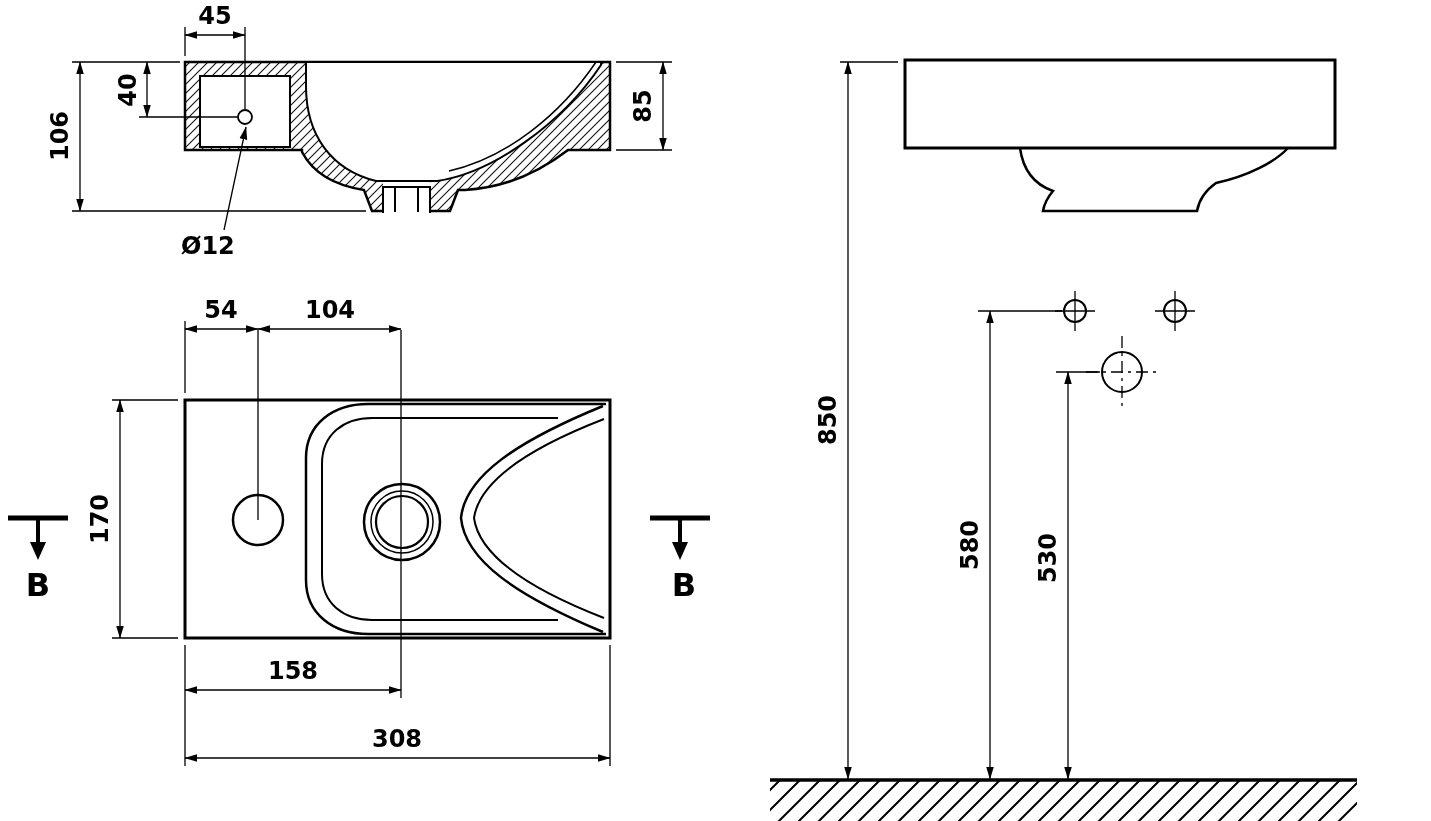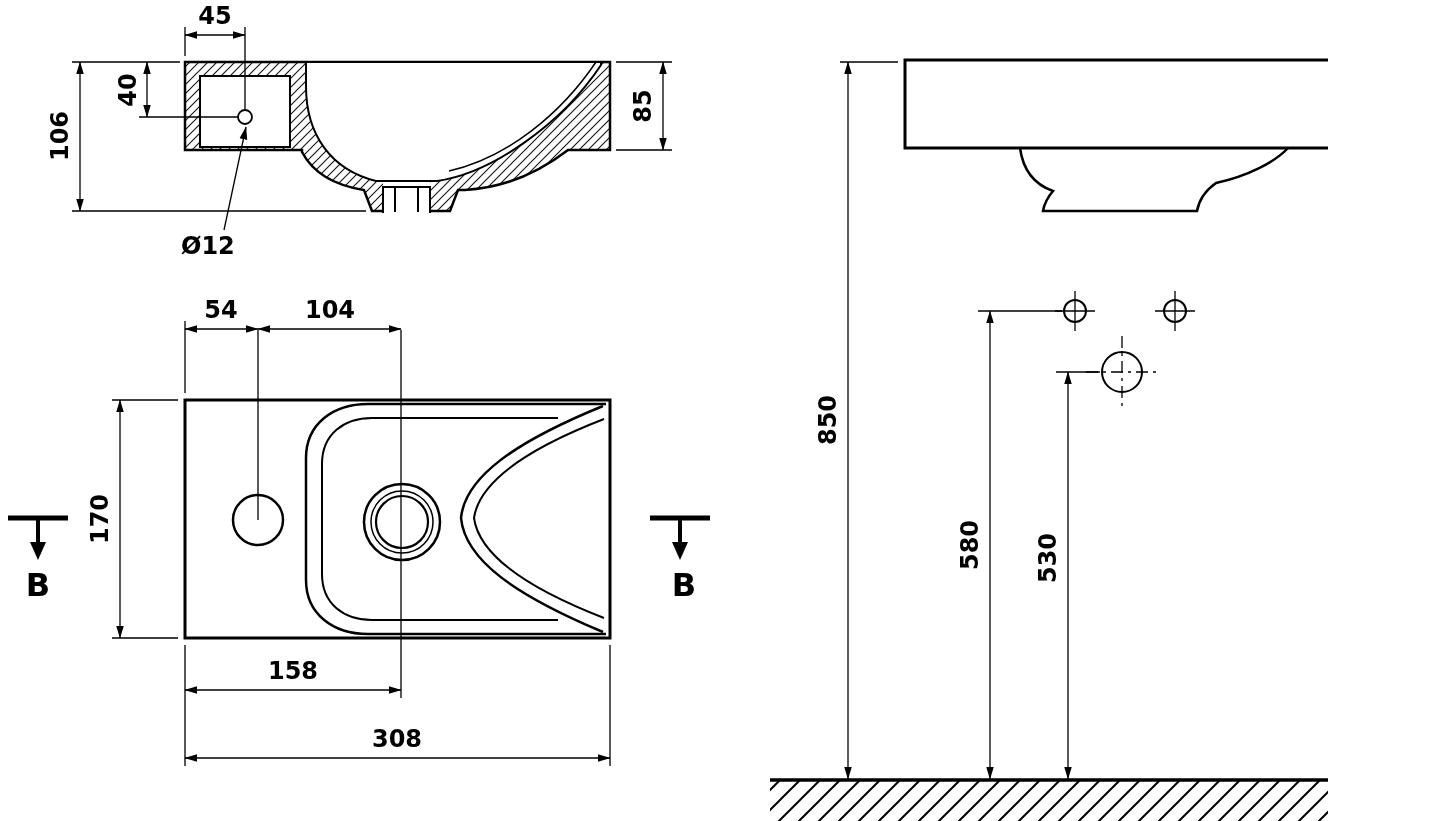--- a/index.html
+++ b/index.html
@@ -1,17 +1,17 @@
 <!DOCTYPE html>
 <html><head>
 <meta charset="utf-8">
 <style>
   html,body{margin:0;padding:0;background:#ffffff;}
   .stage{position:relative;width:1328px;height:821px;background:#ffffff;overflow:hidden;
-         font-family:"DejaVu Sans",sans-serif;}
+         font-family:"DejaVu Sans",sans-serif;padding-left:29px;}
   svg{position:absolute;left:0;top:0;}
   .out{stroke:#000;stroke-linecap:butt;stroke-linejoin:miter;}
   .w25{stroke-width:2.5;}
   .w2{stroke-width:2;}
   .w15{stroke-width:1.5;}
   .dim{stroke:#000;stroke-width:1.3;fill:none;}
   .dimtext{font-family:"DejaVu Sans",sans-serif;font-weight:bold;font-size:24px;fill:#000;}
   .blabel{font-family:"DejaVu Sans",sans-serif;font-weight:bold;font-size:32px;fill:#000;}
 </style>
 </head>

